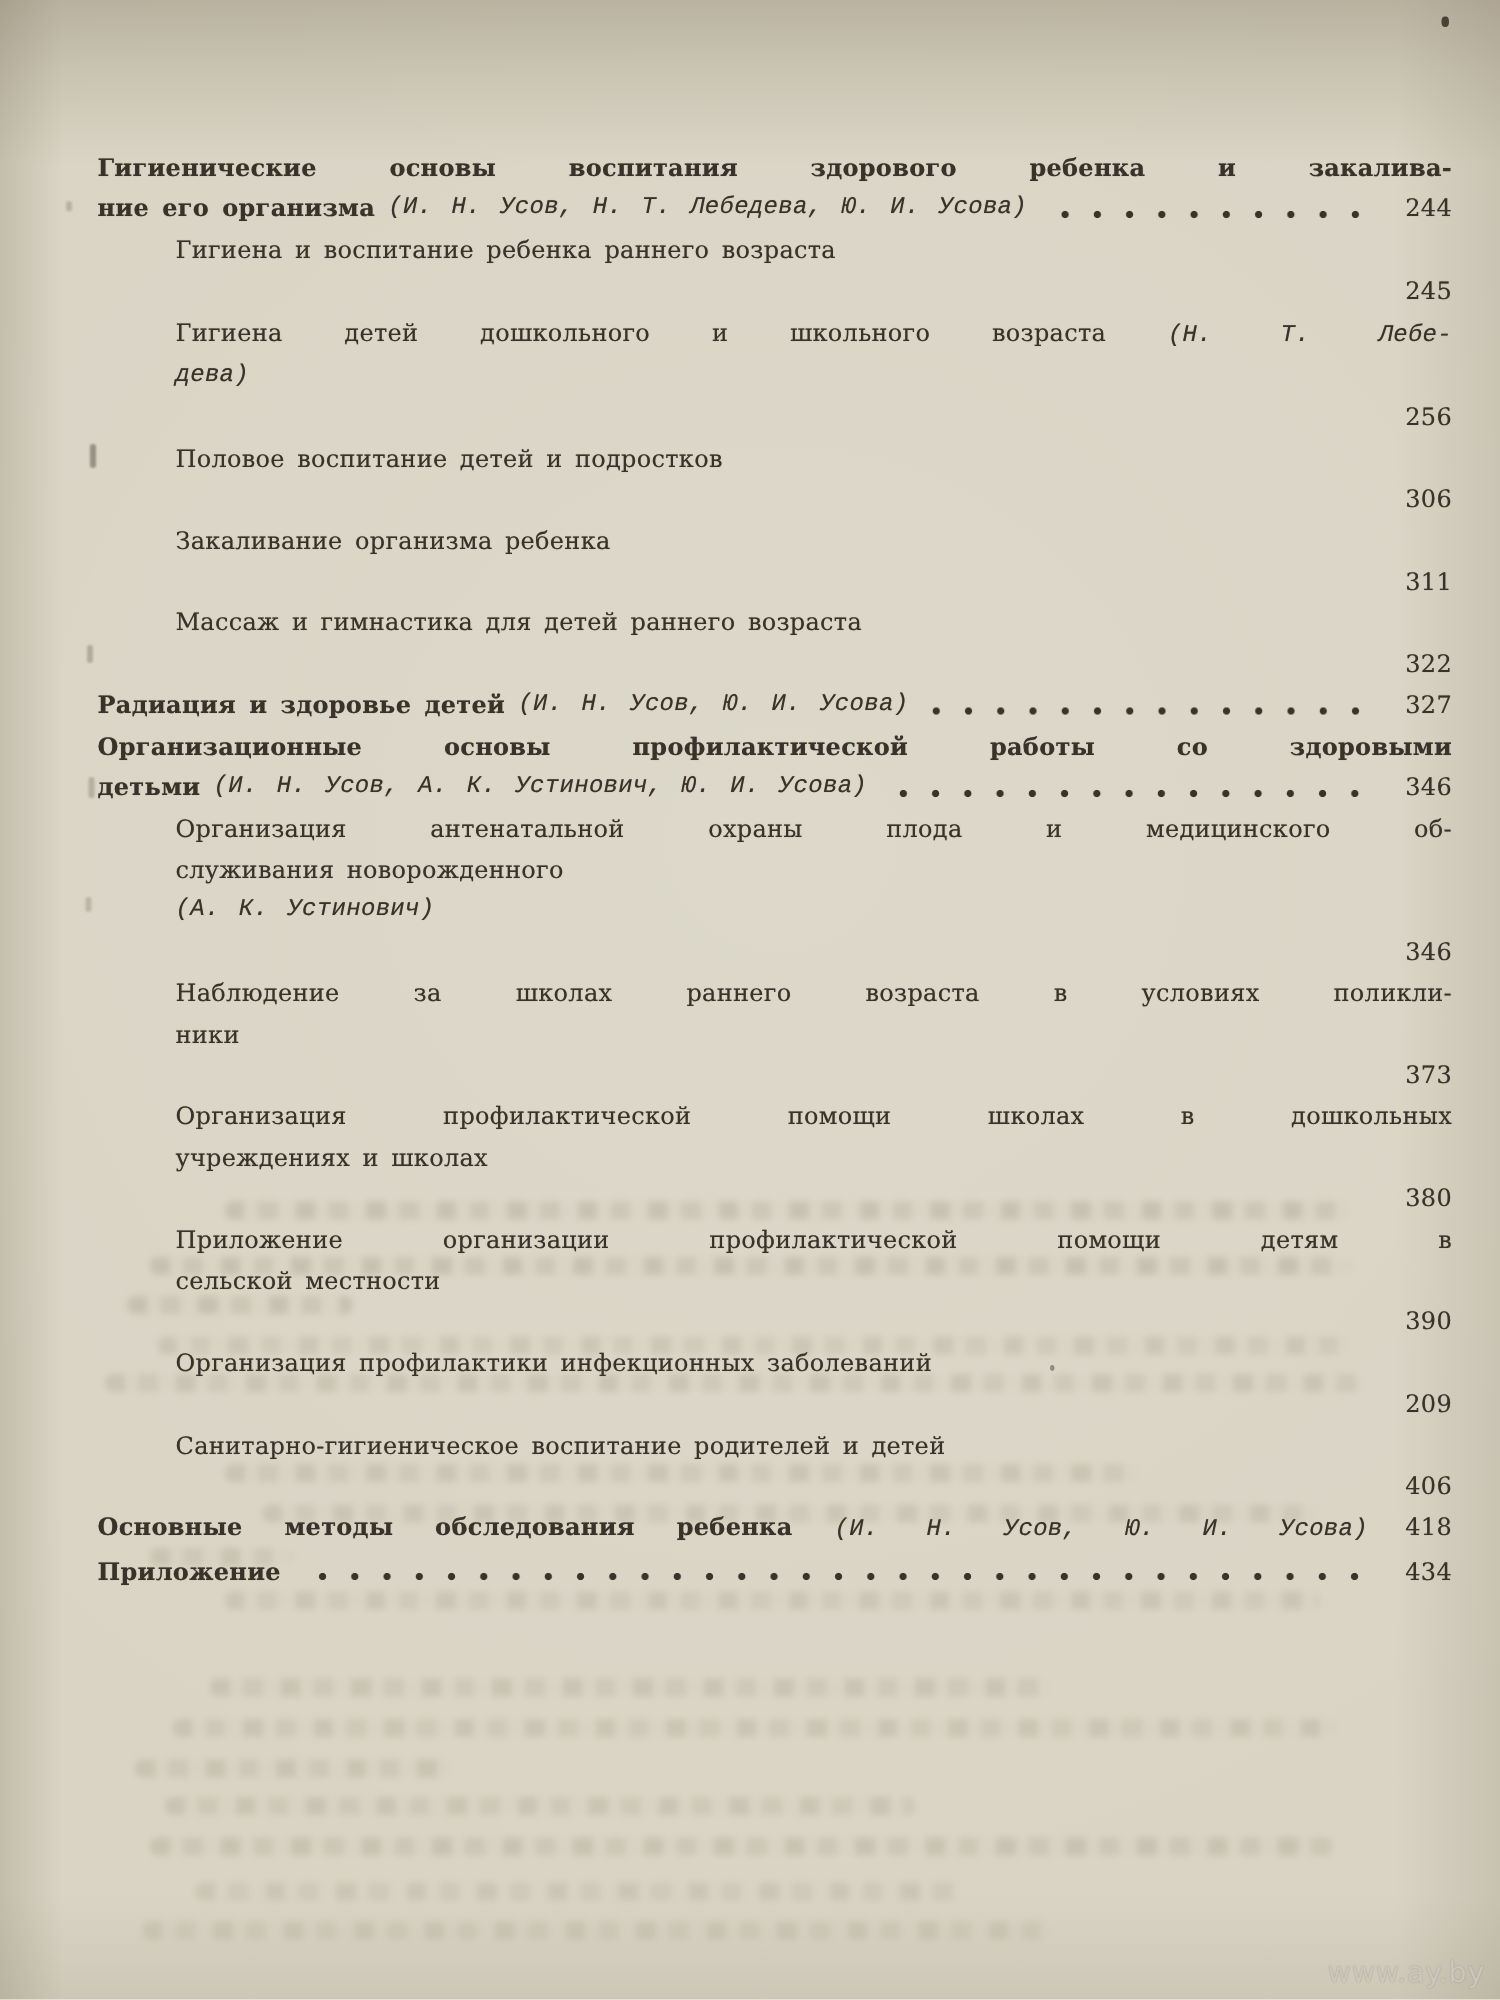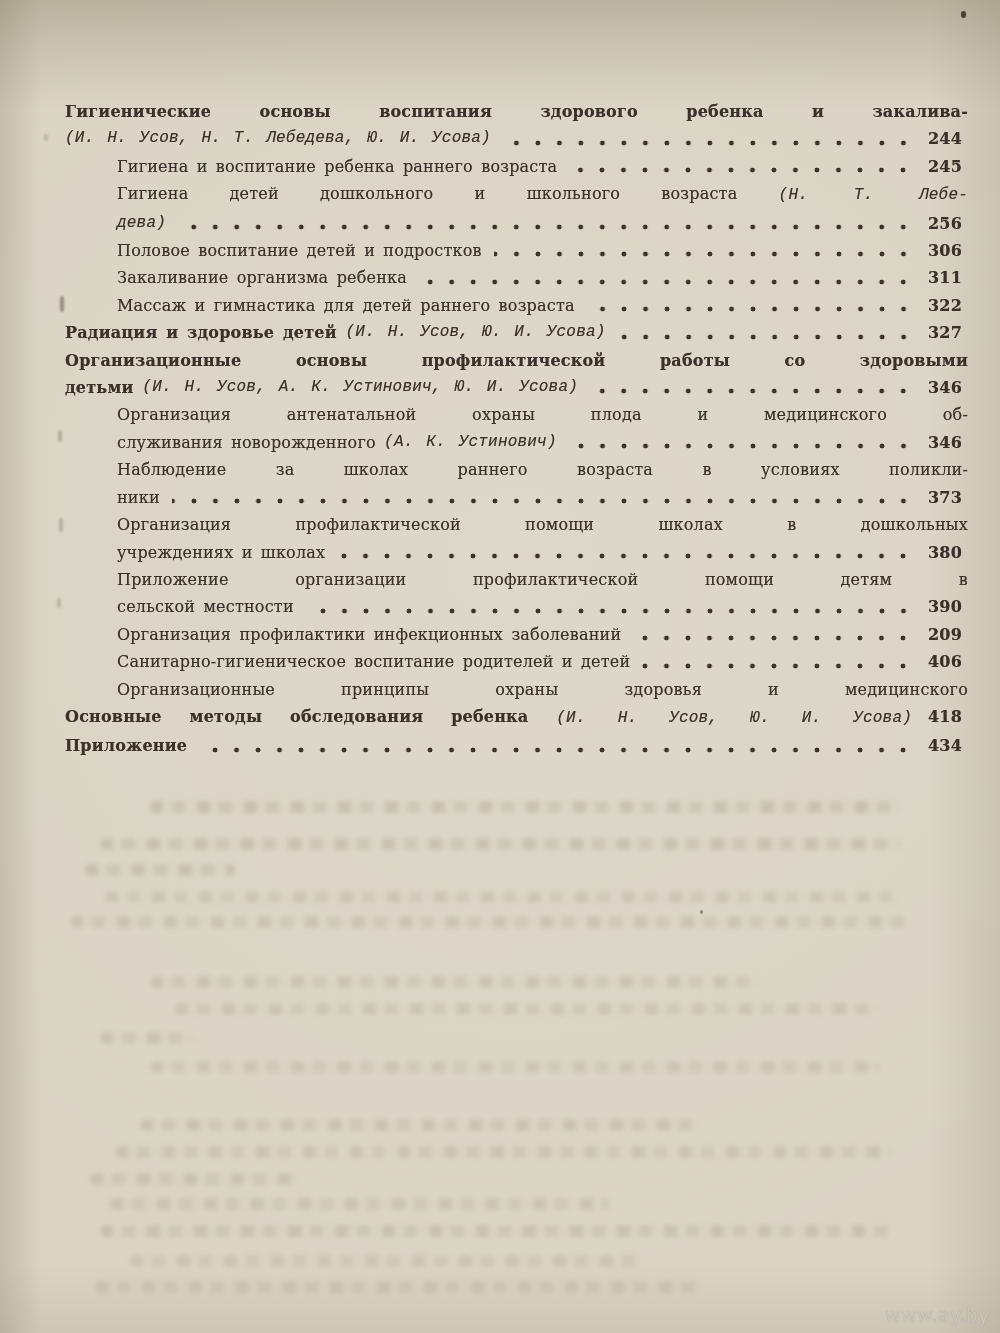--- a/index.html
+++ b/index.html
@@ -12,32 +12,32 @@
       linear-gradient(180deg, rgba(114,102,76,0.32) 0px, rgba(114,102,76,0.16) 48px, rgba(114,102,76,0.0) 110px),
       linear-gradient(90deg, rgba(108,96,72,0.20) 0px, rgba(108,96,72,0.0) 42px),
       linear-gradient(270deg, rgba(112,100,80,0.16) 0px, rgba(112,100,80,0.0) 70px),
       linear-gradient(0deg, rgba(118,106,86,0.12) 0px, rgba(118,106,86,0.0) 70px);
   }
   
   .toc{position:absolute;left:65px;top:79px;width:903px;color:#3a322a;
        font-size:16px;line-height:27.4px;word-spacing:3px;letter-spacing:0.2px;
        text-shadow:0 0 0.5px rgba(58,50,42,0.55);margin-top:19px;}
   .line{display:flex;}
-  .line.sub{padding-left:52px;}
+  .line.sub{padding-left:52px;flex-direction:column;}
   .line.main .t{font-weight:bold;}
   .it{font-style:italic;font-family:Liberation Mono, monospace;}
   .t{white-space:pre-wrap;}
   .fillwrap{display:block;flex:1 1 auto;min-width:0;
             text-align:justify;text-align-last:justify;}
   .fillwrap.withpg{margin-right:10px;}
   .leader{flex:1 1 auto;min-width:8px;margin:0 6px 0 12px;
     background-image:radial-gradient(circle, #3b332a 2.1px, rgba(0,0,0,0) 2.7px);
     background-size:21.5px 6px;background-repeat:repeat-x;
     background-position:right 2px bottom 7px;}
-  .pg{flex:0 0 auto;min-width:46px;text-align:center;font-weight:bold;}
+  .pg{flex:0 0 auto;min-width:46px;text-align:right;}
   
   .bleed{position:absolute;height:12px;border-radius:5px;
     filter:blur(2.3px);opacity:0.5;
     background:repeating-linear-gradient(90deg,
       rgba(110,96,76,0.34) 0 13px, rgba(110,96,76,0.04) 13px 22px,
       rgba(110,96,76,0.26) 22px 35px, rgba(110,96,76,0.03) 35px 47px);}
   
   .speck{position:absolute;background:#4b4237;border-radius:45%;
          filter:blur(0.4px);}
   .edge-smudge{position:absolute;width:4px;background:rgba(70,60,48,0.45);
@@ -53,20 +53,21 @@
 
 <div class="photo">
 
   <div class="toc">
 
     <div class="line main">
       <span class="fillwrap"><span class="t">Гигиенические основы воспитания здорового ребенка и закалива-</span></span>
     </div>
 
     <div class="line main">
+      <span class="t">ние его организма </span>
         <span class="it">(И. Н. Усов, Н. Т. Лебедева, Ю. И. Усова)</span>
       <span class="leader"></span>
       <span class="pg">244</span>
     </div>
 
     <div class="line sub">
       <span class="t">Гигиена и воспитание ребенка раннего возраста</span>
       <span class="leader"></span>
       <span class="pg">245</span>
     </div>
@@ -163,23 +164,20 @@
       <span class="leader"></span>
       <span class="pg">209</span>
     </div>
 
     <div class="line sub">
       <span class="t">Санитарно-гигиеническое воспитание родителей и детей</span>
       <span class="leader"></span>
       <span class="pg">406</span>
     </div>
 
-    <div class="line sub">
-      <span class="fillwrap"><span class="t">Организационные принципы охраны здоровья и медицинского</span></span>
-    </div>
 
 
     <div class="line main">
       <span class="fillwrap withpg"><span class="t">Основные методы обследования ребенка </span><span class="it">(И. Н. Усов, Ю. И. Усова)</span></span>
       <span class="pg">418</span>
     </div>
 
     <div class="line main">
       <span class="t">Приложение</span>
       <span class="leader"></span>

